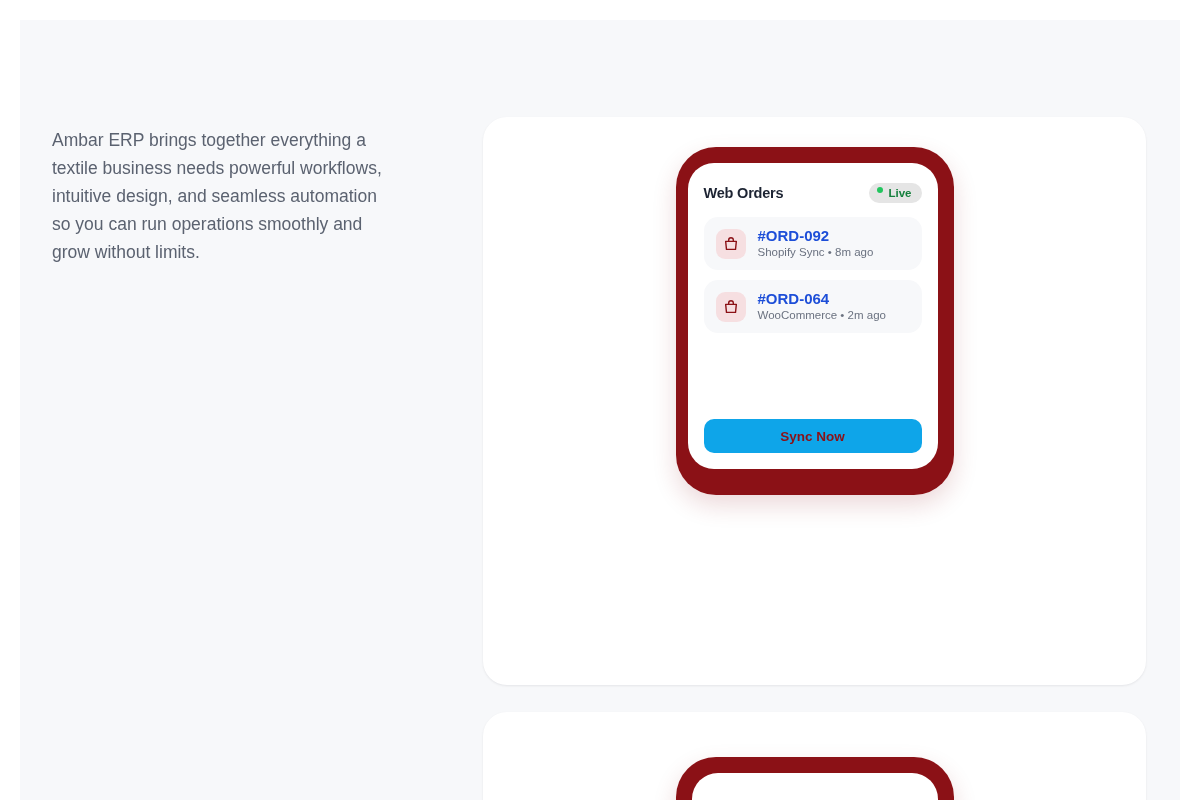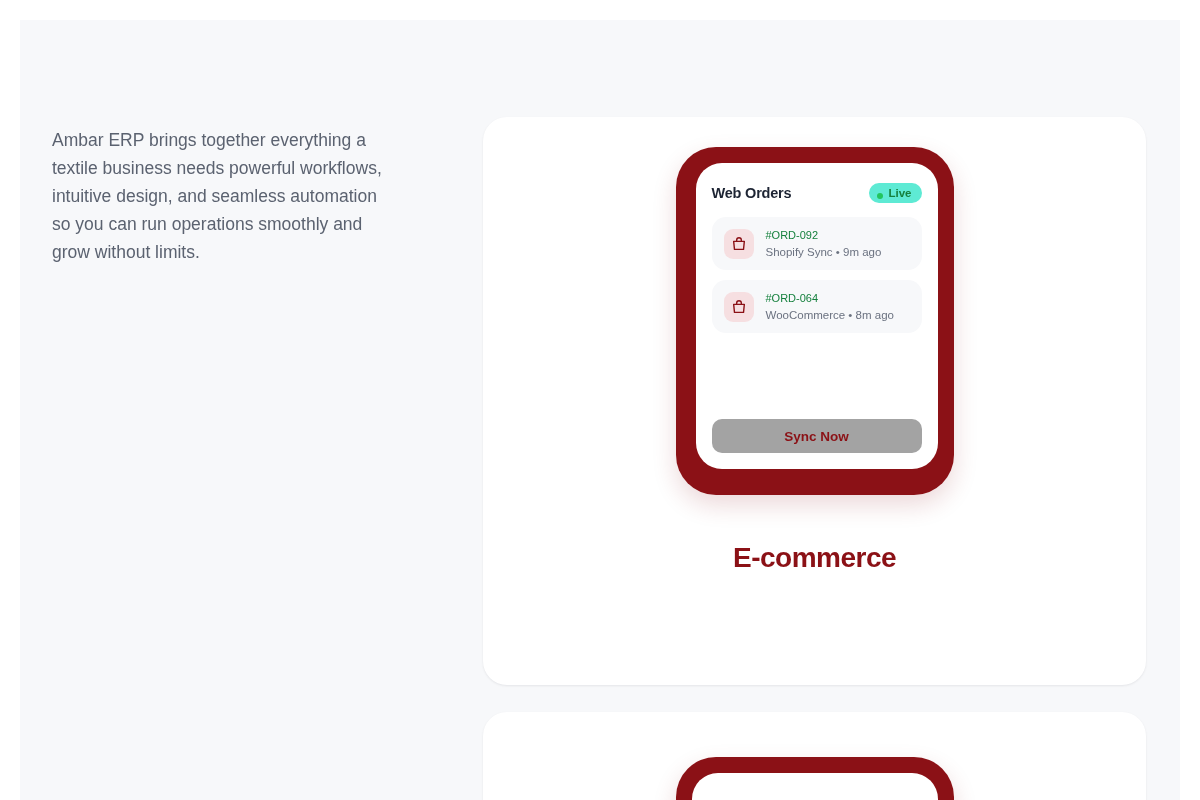--- a/index.html
+++ b/index.html
@@ -78,21 +78,21 @@
     transform: translateX(-50%);
     background: #8b1116;
     border-radius: 40px;
     box-shadow: 0 10px 24px rgba(139,17,22,.16);
   }
 
   #phone-frame-ecommerce {
     top: 30px;
     width: 278px;
     height: 348px;
-    padding: 16px 16px 26px 20px;
+    padding: 16px 16px 26px 12px;
   }
 
   #phone-frame-dashboard {
     top: 45px;
     width: 278px;
     height: 260px;
     padding: 16px 16px 26px 16px;
   }
 
   .phone-screen {
@@ -118,23 +118,23 @@
 
   #screen-title {
     font-size: 14.5px;
     font-weight: 700;
     color: #1d2433;
     letter-spacing: -.2px;
   }
 
   #live-badge {
     display: inline-flex;
-    align-items: flex-end;
+    align-items: flex-start;
     gap: 5px;
-    background: #5eead4;
+    background: #e5e5e5;
     color: #15803d;
     font-size: 11.5px;
     font-weight: 700;
     border-radius: 999px;
     padding: 4px 10px 4px 8px;
   }
 
   #live-badge .dot {
     width: 6px;
     height: 6px;
@@ -169,42 +169,42 @@
     display: flex;
     align-items: center;
     justify-content: center;
   }
 
   .order-icon svg { display: block; }
 
   .order-text { min-width: 0; }
 
   .order-id {
-    font-size: 11px;
-    font-weight: 400;
-    color: #15803d;
+    font-size: 15px;
+    font-weight: 700;
+    color: #1d4ed8;
     line-height: 17px;
   }
 
   .order-meta {
     font-size: 11.5px;
     color: #6b7280;
     line-height: 16px;
     white-space: nowrap;
   }
 
   #sync-now-button {
     position: absolute;
     left: 16px;
     right: 16px;
     bottom: 16px;
     height: 34px;
     border: none;
     border-radius: 10px;
-    background: #a3a3a3;
+    background: #0ea5e9;
     color: #8b1116;
     font-family: "Liberation Sans", sans-serif;
     font-size: 13.5px;
     font-weight: 700;
     cursor: pointer;
   }
 
   
   #dashboard-screen-body {
     position: absolute;
@@ -264,46 +264,45 @@
 
             <div class="order-row">
               <span class="order-icon">
                 <svg width="16" height="16" viewBox="0 0 24 24" fill="none" stroke="#8b1116" stroke-width="2.1" stroke-linecap="round" stroke-linejoin="round">
                   <path d="M4 8h16l-1.2 12H5.2L4 8z"></path>
                   <path d="M8.5 8V6.2a3.5 3.5 0 0 1 7 0V8"></path>
                 </svg>
               </span>
               <span class="order-text">
                 <span class="order-id" style="display:block">#ORD-092</span>
-                <span class="order-meta" style="display:block">Shopify Sync • 9m ago</span>
+                <span class="order-meta" style="display:block">Shopify Sync • 8m ago</span>
               </span>
             </div>
 
             <div class="order-row">
               <span class="order-icon">
                 <svg width="16" height="16" viewBox="0 0 24 24" fill="none" stroke="#8b1116" stroke-width="2.1" stroke-linecap="round" stroke-linejoin="round">
                   <path d="M4 8h16l-1.2 12H5.2L4 8z"></path>
                   <path d="M8.5 8V6.2a3.5 3.5 0 0 1 7 0V8"></path>
                 </svg>
               </span>
               <span class="order-text">
                 <span class="order-id" style="display:block">#ORD-064</span>
-                <span class="order-meta" style="display:block">WooCommerce • 8m ago</span>
+                <span class="order-meta" style="display:block">WooCommerce • 2m ago</span>
               </span>
             </div>
 
           </div>
 
           <button id="sync-now-button">Sync Now</button>
 
         </div>
       </div>
 
       <div id="feature-caption-ecommerce" class="feature-caption">
-        <h2 class="feature-name">E-commerce</h2>
       </div>
 
     </article>
 
     <article id="feature-card-dashboard" class="feature-card">
 
       <div id="phone-frame-dashboard" class="phone-frame">
         <div class="phone-screen">
           <div id="dashboard-screen-body">
             

